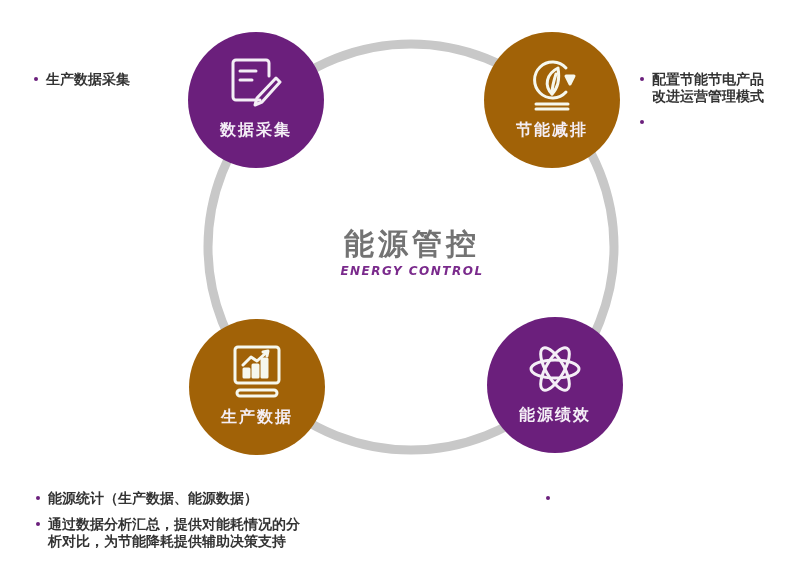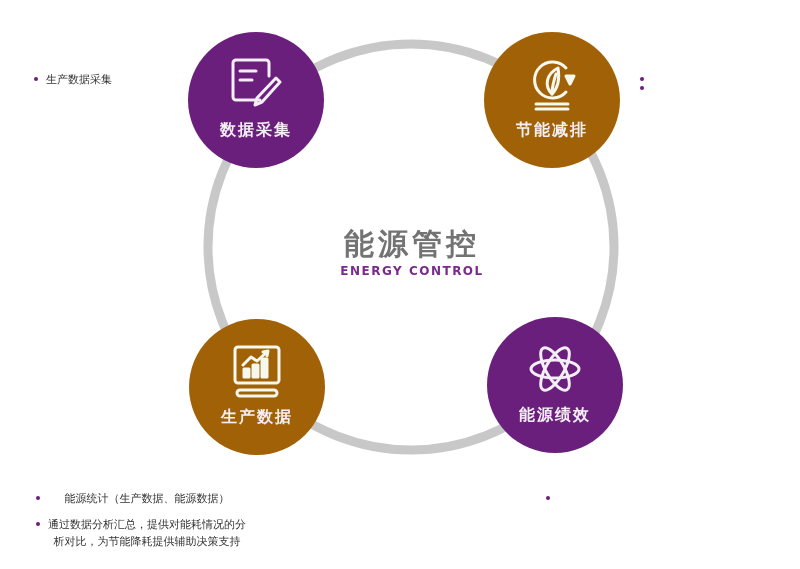--- a/index.html
+++ b/index.html
@@ -8,22 +8,22 @@
   .ring { position:absolute; left:0; top:0; }
   .node { position:absolute; width:136px; height:136px; border-radius:50%;
           display:flex; flex-direction:column; align-items:center; justify-content:flex-start; }
   .node.purple { background:#6b1f7c; }
   .node.green { background:#a16207; }
   .node .icon { margin-top:22px; width:60px; height:60px; }
   .node .label { color:#f4eef6; font-size:16px; font-weight:bold; letter-spacing:2px; margin-top:6px; }
   .center-title { position:absolute; left:300px; top:224px; width:224px; text-align:center;
                   color:#737373; font-size:30px; font-weight:bold; letter-spacing:4px; }
   .center-sub { position:absolute; left:300px; top:264px; width:224px; text-align:center;
-                color:#7a2a8c; font-size:12px; font-weight:bold; letter-spacing:1.5px; }
-  .bullets { position:absolute; list-style:none; margin:0; padding:0; color:#333; font-size:11px; line-height:17px; font-weight:normal;text-align:center; }
+                color:#7a2a8c; font-size:12px; font-weight:bold; letter-spacing:1.5px;font-style:italic; }
+  .bullets { position:absolute; list-style:none; margin:0; padding:0; color:#333; font-size:14px; line-height:17px; font-weight:bold; }
   .bullets li { position:relative; padding-left:12px; margin-bottom:9px; }
   .bullets li .dot { position:absolute; left:0; top:6px; width:4px; height:4px; border-radius:50%; background:#6b1f7c; }
   .bullets li .text { white-space:pre-line; }
 </style>
 </head>
 <body>
 
 <svg class="ring" width="800" height="569">
   <circle cx="411" cy="247" r="203" fill="none" stroke="#c8c8c8" stroke-width="9"></circle>
 </svg>
@@ -73,21 +73,22 @@
     <ellipse cx="30" cy="30" rx="24" ry="9" transform="rotate(-60 30 30)"></ellipse>
   </svg>
   <div class="label">能源绩效</div>
 </div>
 
 <ul class="bullets" style="left:34px; top:71px;">
   <li><span class="dot"></span><span class="text">生产数据采集</span></li>
 </ul>
 
 <ul class="bullets" style="left:640px; top:71px;">
-  <li><span class="dot"></span></li>
+  <li><span class="dot"></span><span class="text">配置节能节电产品
+改进运营管理模式</span></li>
   <li><span class="dot"></span></li>
 </ul>
 
 <ul class="bullets" style="left:36px; top:490px;">
   <li><span class="dot"></span><span class="text">能源统计（生产数据、能源数据）</span></li>
   <li><span class="dot"></span><span class="text">通过数据分析汇总，提供对能耗情况的分
 析对比，为节能降耗提供辅助决策支持</span></li>
 </ul>
 
 <ul class="bullets" style="left:546px; top:490px;">

